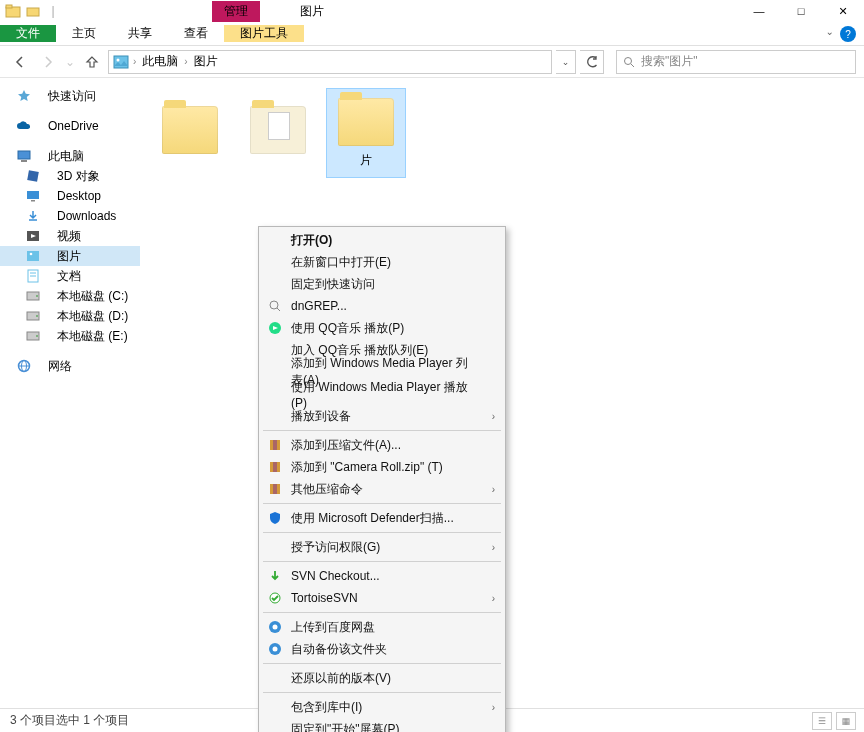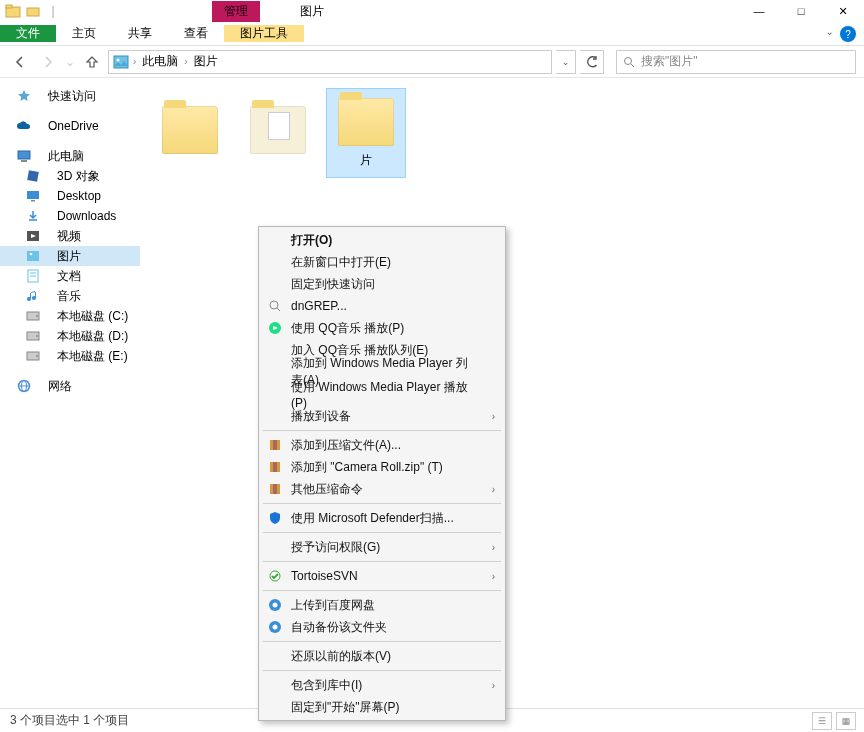--- a/index.html
+++ b/index.html
@@ -223,28 +223,20 @@
             <svg width="12" height="14">
               <rect x="1" y="1" width="10" height="12" fill="#fff" stroke="#6cc2e8"></rect>
               <line x1="3" y1="4" x2="9" y2="4" stroke="#6cc2e8"></line>
               <line x1="3" y1="7" x2="9" y2="7" stroke="#6cc2e8"></line>
             </svg>
           </span>
           <span>文档</span>
         </div>
         <div class="tree-item sub">
           <span class="ti-icon">
-            <svg width="14" height="14">
-              <path d="M5 3v7a2 2 0 11-1-1.7V4l6-1v6a2 2 0 11-1-1.7V2l-4 1z" fill="#3a8fd6"></path>
-            </svg>
-          </span>
-          <span>音乐</span>
-        </div>
-        <div class="tree-item sub">
-          <span class="ti-icon">
             <svg width="14" height="10">
               <rect x="1" y="1" width="12" height="8" fill="#ccc" stroke="#888"></rect>
               <circle cx="11" cy="5" r="1" fill="#6a6"></circle>
             </svg>
           </span>
           <span>本地磁盘 (C:)</span>
         </div>
         <div class="tree-item sub">
           <span class="ti-icon">
             <svg width="14" height="10">
@@ -374,20 +366,28 @@
         </div>
         <div class="sep"></div>
         <div class="mi">
           <span>授予访问权限(G)</span>
           <span class="submenu-arrow">›</span>
         </div>
         <div class="sep"></div>
         <div class="mi">
           <span class="mi-icon">
             <svg width="14" height="14">
+              <path d="M7 2v7m-3-2l3 3 3-3" stroke="#3a3" stroke-width="1.8" fill="none"></path>
+            </svg>
+          </span>
+          <span>SVN Checkout...</span>
+        </div>
+        <div class="mi">
+          <span class="mi-icon">
+            <svg width="14" height="14">
               <circle cx="7" cy="7" r="5" fill="#fff" stroke="#3a3"></circle>
               <path d="M4 7l2 2 4-4" stroke="#3a3" fill="none" stroke-width="1.8"></path>
             </svg>
           </span>
           <span>TortoiseSVN</span>
           <span class="submenu-arrow">›</span>
         </div>
         <div class="sep"></div>
         <div class="mi">
           <span class="mi-icon">

